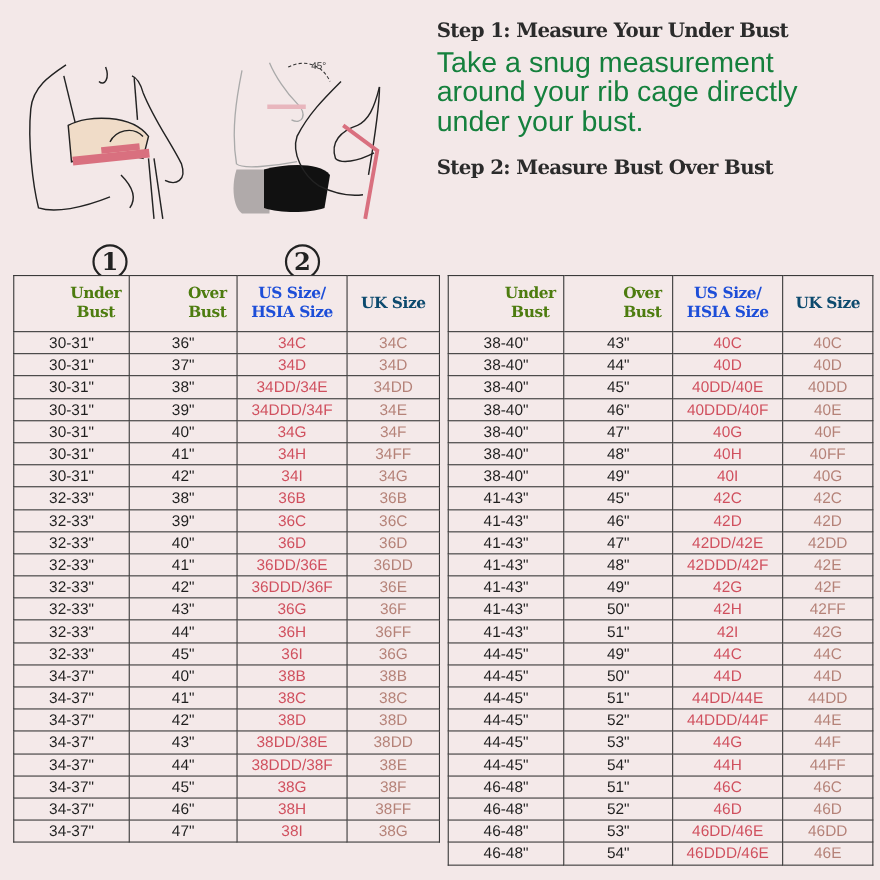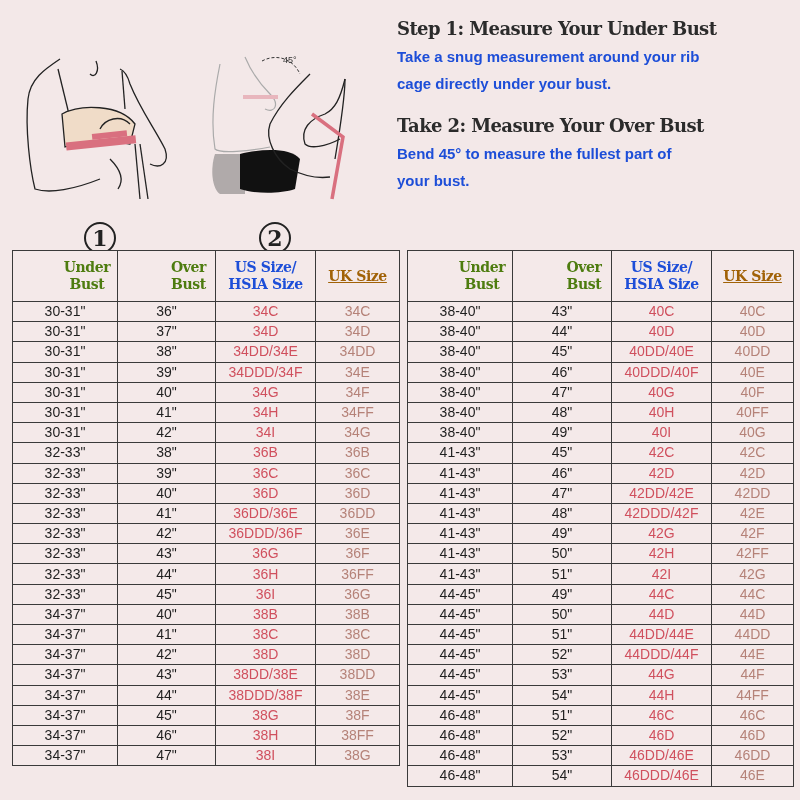--- a/index.html
+++ b/index.html
@@ -5,32 +5,32 @@
   * { box-sizing: border-box; margin: 0; padding: 0; }
   html, body { width: 800px; height: 800px; background: #f3e8e8; overflow: hidden; }
   body { position: relative; font-family: "Liberation Sans", sans-serif; color: #222; }
 
   .illus { position: absolute; top: 0; left: 0; width: 380px; height: 240px; margin-top: 29px; }
   .num-circle { position: absolute; width: 32px; height: 32px; border: 2px solid #222; border-radius: 50%;
     font-family: "DejaVu Serif", serif; font-size: 22px; font-weight: bold; display: flex; align-items: center; justify-content: center; color: #222; }
 
   .steps { position: absolute; left: 397px; top: 18px; width: 400px; }
   .step-title { font-family: "DejaVu Serif", serif; font-weight: bold; font-size: 18px; color: #2b2b2b; letter-spacing: -0.6px; white-space: nowrap; }
-  .step-desc { font-size: 15px; line-height: 27px; color: #1d4ed8; margin-top: 4px; font-weight: bold; }
+  .step-desc { font-size: 26px; line-height: 27px; color: #15803d; margin-top: 4px; }
   .step2 { margin-top: 18px; }
 
   table.size { position: absolute; top: 250px; border-collapse: collapse; table-layout: fixed; background: #f4e9e9; }
   table.size.left { left: 12px; width: 387px; }
   table.size.right { left: 407px; width: 386px; }
   table.size th, table.size td { border: 1.5px solid #3a3a3a; text-align: center; }
   table.size th { height: 51px; font-family: "DejaVu Serif", serif; font-weight: bold; font-size: 14px; line-height: 17px; letter-spacing: -0.4px; }
   table.size td { height: 20.2px; font-size: 14px; line-height: 17px; padding: 0; }
   th.c-under, th.c-over { color: #4d7c0f; padding-left: 44px; }
   th.c-us { color: #1d4ed8; }
-  th.c-uk { color: #a16207; text-decoration: underline; }
+  th.c-uk { color: #0c4a6e; }
   td.c-under, td.c-over { color: #1f1f1f; }
   td.c-us { color: #d0505e; }
   td.c-uk { color: #b58278; }
 </style>
 </head>
 <body>
 
 <div class="illus">
   <svg width="380" height="240" viewBox="0 0 380 240">
 
@@ -68,22 +68,21 @@
   <div class="num-circle" style="left:84px; top:193px;">1</div>
   <div class="num-circle" style="left:259px; top:193px;">2</div>
 </div>
 
 <div class="steps">
   <div>
     <div class="step-title">Step 1: Measure Your Under Bust</div>
     <div class="step-desc" style="width:330px;">Take a snug measurement around your rib cage directly under your bust.</div>
   </div>
   <div class="step2">
-    <div class="step-title">Take 2: Measure Your Over Bust</div>
-    <div class="step-desc" style="width:310px;">Bend 45° to measure the fullest part of your bust.</div>
+    <div class="step-title">Step 2: Measure Bust Over Bust</div>
   </div>
 </div>
 
 <table class="size left">
   <colgroup>
       <col style="width:105px">
       <col style="width:98px">
       <col style="width:100px">
       <col style="width:84px">
     </colgroup>

